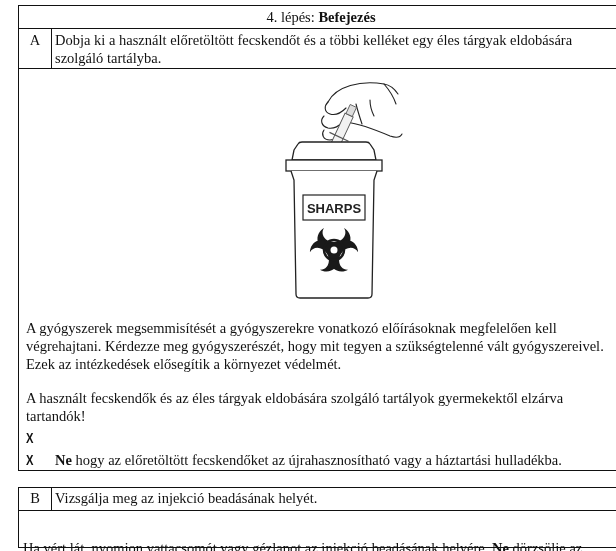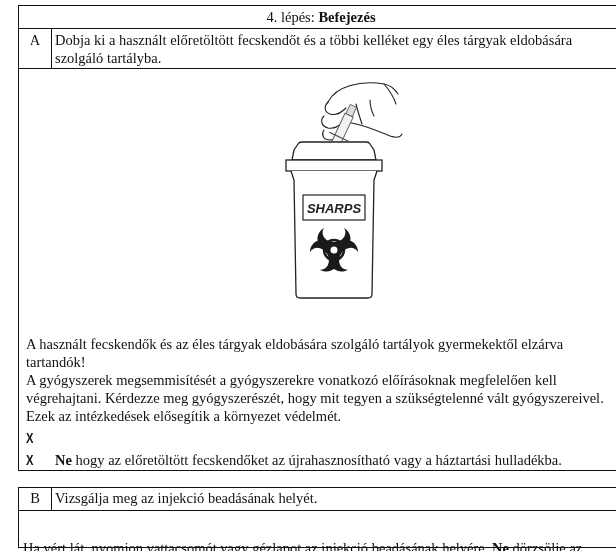--- a/index.html
+++ b/index.html
@@ -52,21 +52,20 @@
     flex: 1;
     padding: 2px 0 0 3px;
   }
   .content {
     position: relative;
     padding: 0 6px 0 7px;
   }
   .figure {
     position: relative;
     height: 250px;
-    font-style: italic;
   }
   .figure svg {
     position: absolute;
     left: 240px;
     top: 3px;
   }
   .para {
     margin: 0;
   }
   .p1 { margin-top: 0; }
@@ -151,22 +150,22 @@
             </g>
           <g transform="rotate(240)">
               <path d="M0 -8 C-9 -8, -14 -16, -10 -22 C-14 -20, -18 -14, -16 -8 C-14 -2, -6 0, 0 -2 C6 0, 14 -2, 16 -8 C18 -14, 14 -20, 10 -22 C14 -16, 9 -8, 0 -8 Z"></path>
             </g>
           <circle r="10" fill="none" stroke="#1a1a1a" stroke-width="2.5"></circle>
           <circle r="3.5" fill="#fff"></circle>
         </g>
       </svg>
     </div>
 
+    <p class="para p1">A gyógyszerek megsemmisítését a gyógyszerekre vonatkozó előírásoknak megfelelően kell végrehajtani. Kérdezze meg gyógyszerészét, hogy mit tegyen a szükségtelenné vált gyógyszereivel. Ezek az intézkedések elősegítik a környezet védelmét.</p>
     <p class="para p2">A használt fecskendők és az éles tárgyak eldobására szolgáló tartályok gyermekektől elzárva tartandók!</p>
-    <p class="para p1">A gyógyszerek megsemmisítését a gyógyszerekre vonatkozó előírásoknak megfelelően kell végrehajtani. Kérdezze meg gyógyszerészét, hogy mit tegyen a szükségtelenné vált gyógyszereivel. Ezek az intézkedések elősegítik a környezet védelmét.</p>
 
     <div class="warn">
       <span class="x">X</span>
     </div>
     <div class="warn">
       <span class="x">X</span>
       <span><span class="bold">Ne</span><span> hogy az előretöltött fecskendőket az újrahasznosítható vagy a háztartási hulladékba.</span></span>
     </div>
   </div>
 </div>

